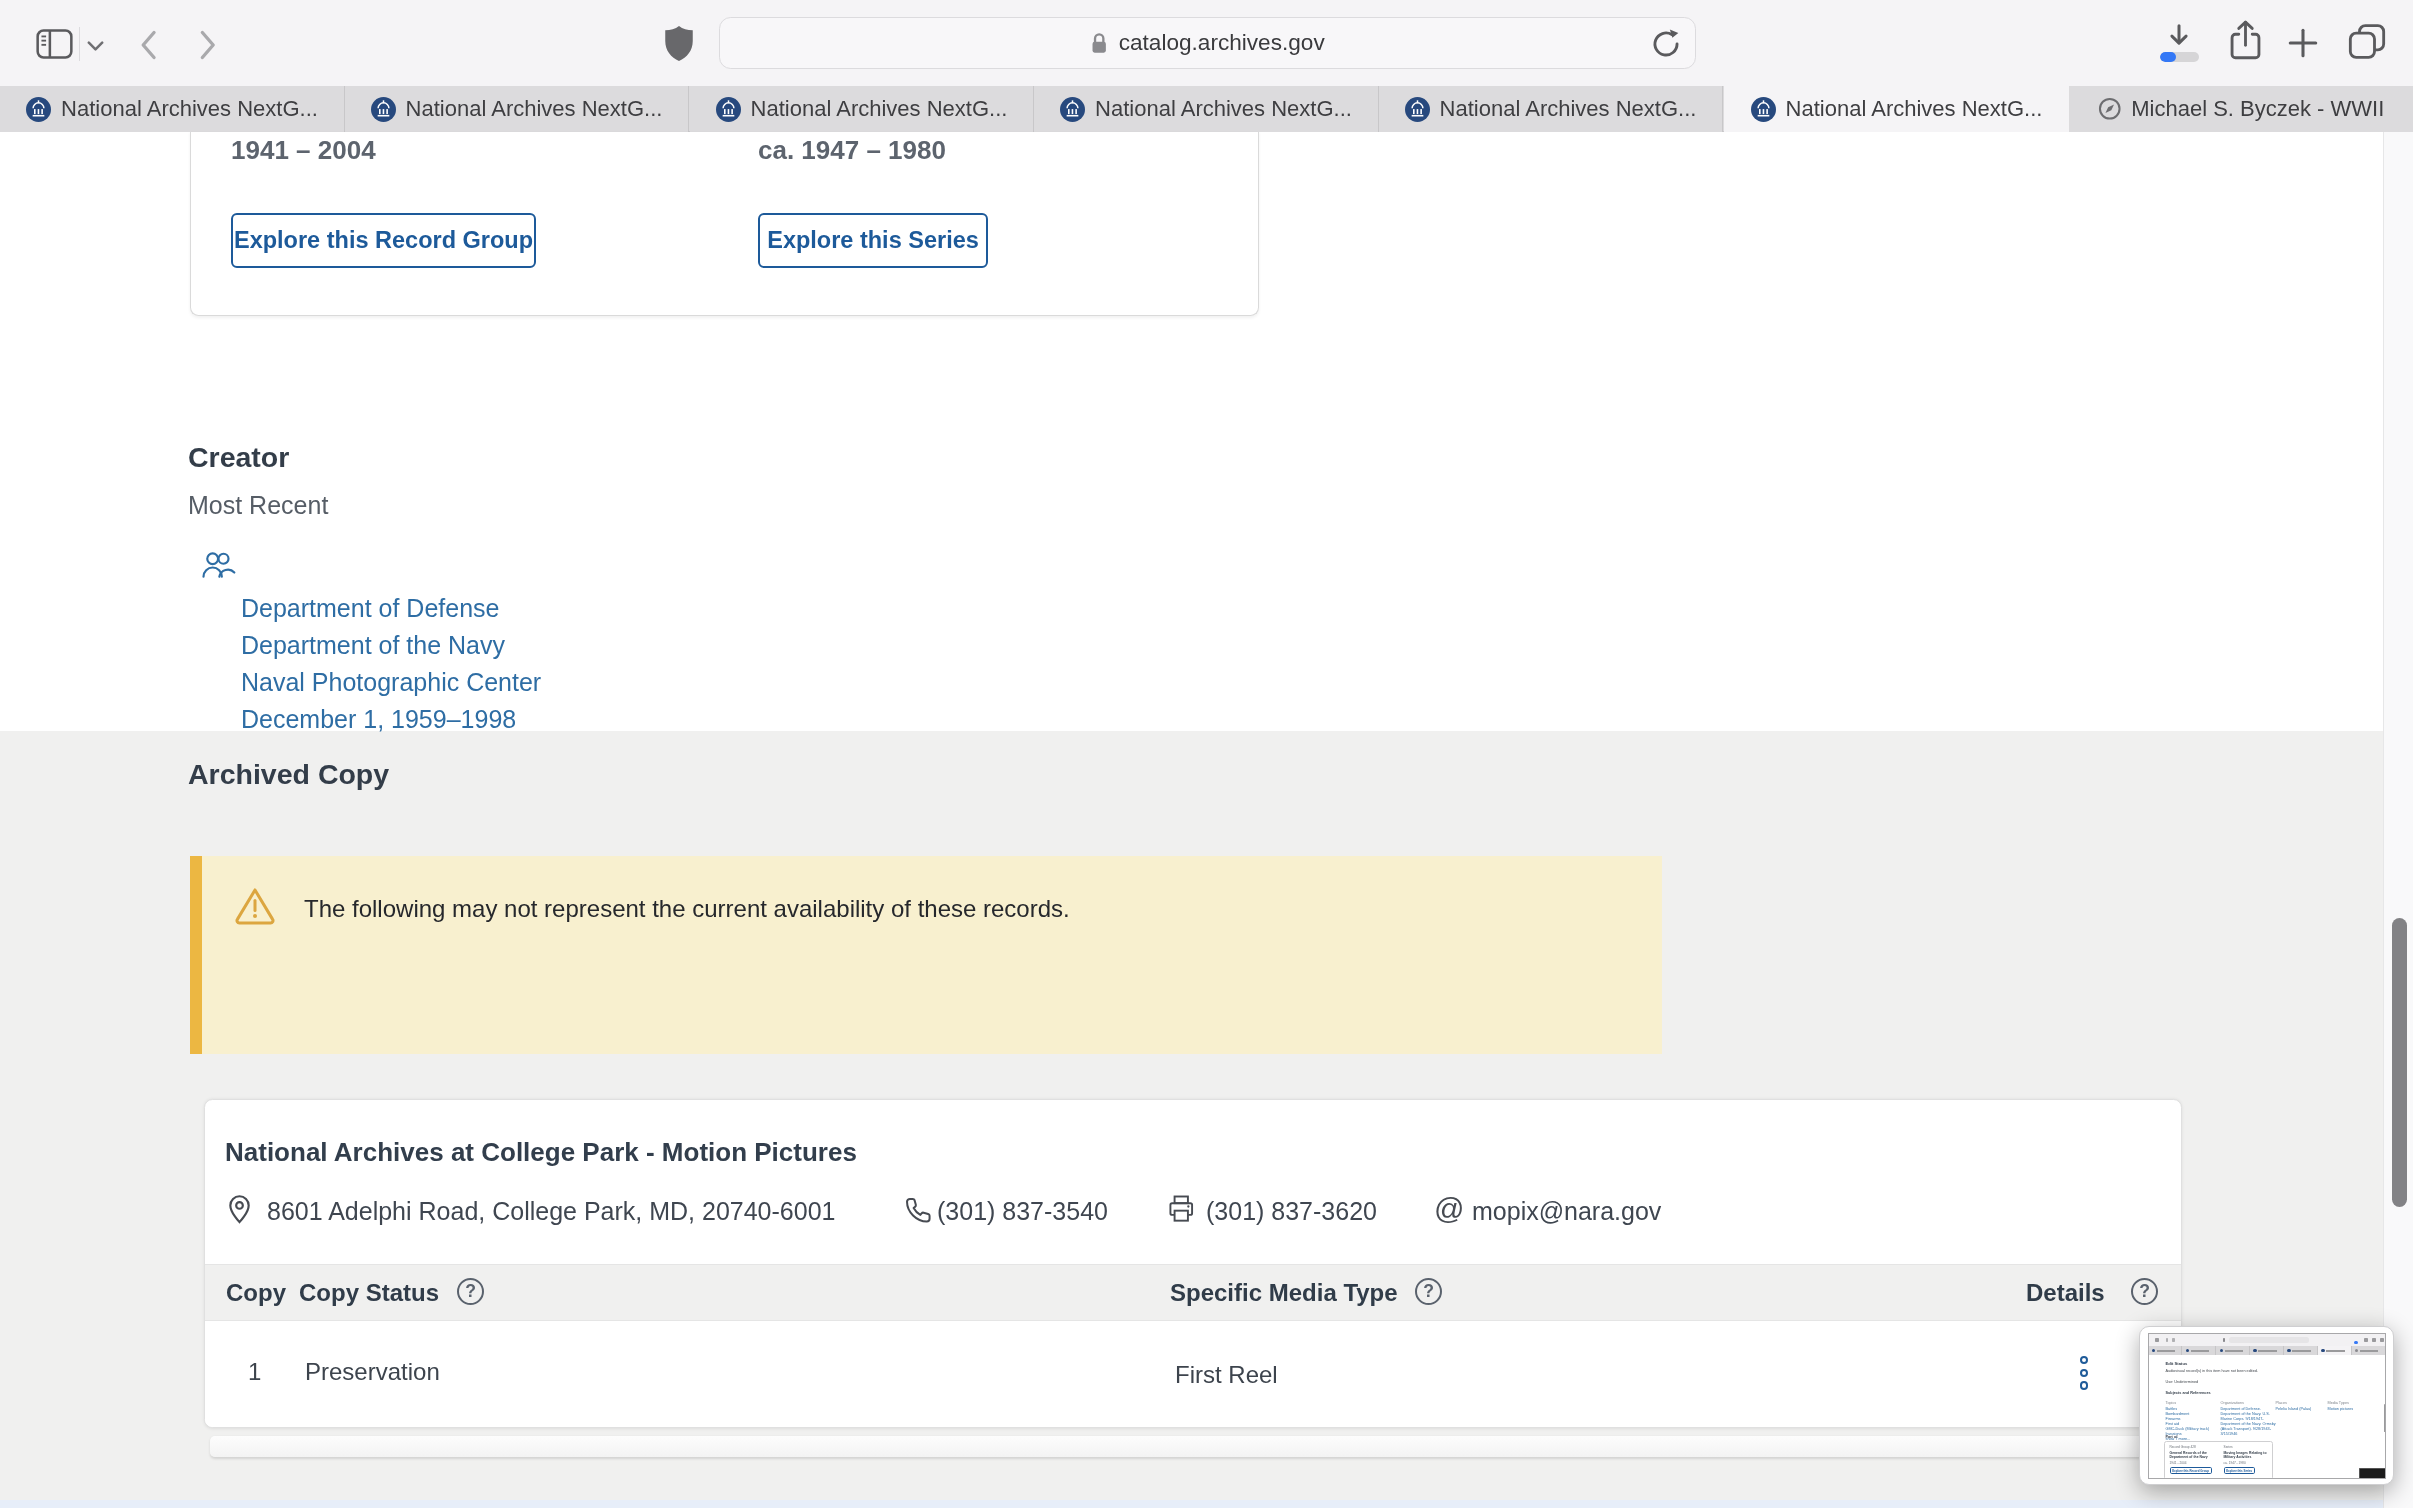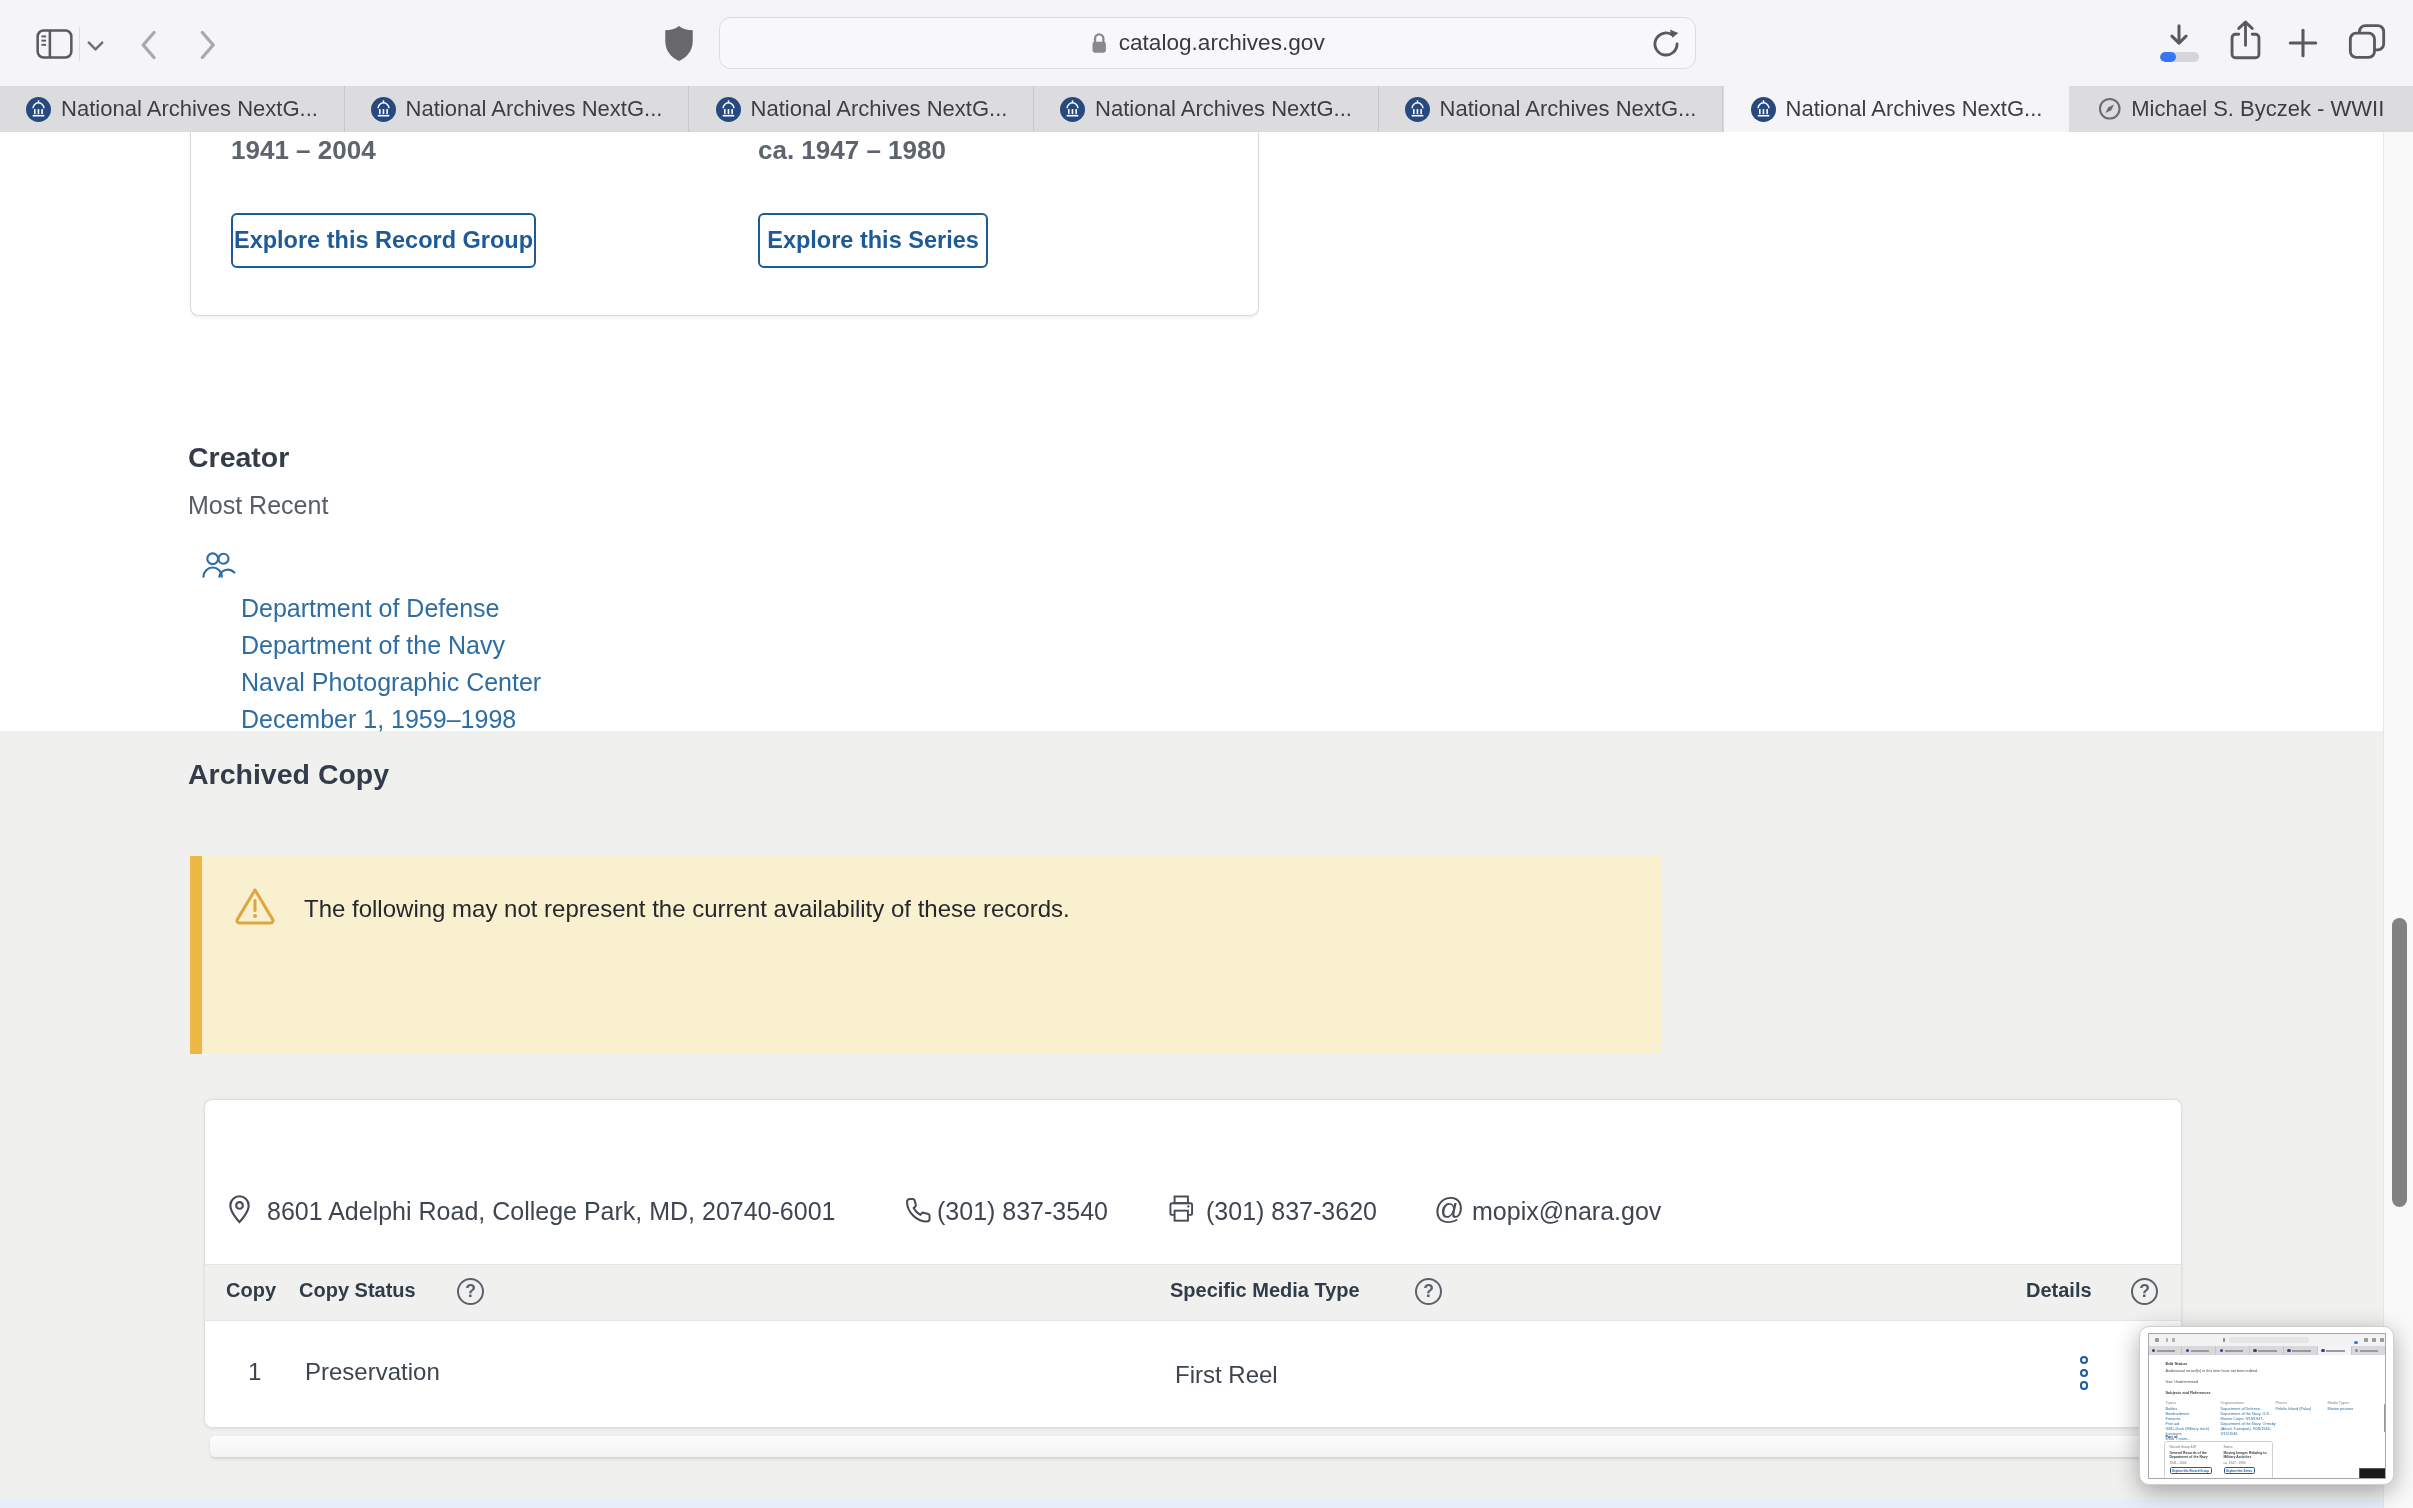--- a/index.html
+++ b/index.html
@@ -36,21 +36,21 @@
   .lnk{color:#2e6da4;}
   .creator-links{font-size:25px;line-height:37px;color:#2e6da4;margin-top:44px;}
   .warnbox{left:190px;top:856px;width:1472px;height:198px;background:#f8f0cf;}
   .warnbar{position:absolute;left:0;top:0;width:11.7px;height:100%;background:#ecb742;}
   .warntxt{font-size:24px;color:#26282c;}
   .fac-card{left:204px;top:1099px;width:1978px;height:329px;background:#fff;border:0.8px solid #e0e0e0;border-radius:8.4px;
             box-shadow:0 0.8px 3.4px rgba(0,0,0,.08);box-sizing:border-box;overflow:hidden;}
   .fac-title{font-size:26px;font-weight:bold;color:#323e4c;}
   .contact{font-size:25px;color:#3f4650;white-space:nowrap;}
   .thead{position:absolute;left:0;top:164px;width:100%;height:57px;background:#f0f0ef;border-top:0.8px solid #e5e5e5;border-bottom:0.8px solid #e5e5e5;box-sizing:border-box;}
-  .thlbl{font-size:20px;font-weight:bold;color:#303c49;white-space:nowrap;}
+  .thlbl{font-size:24px;font-weight:bold;color:#303c49;white-space:nowrap;}
   .tcell{font-size:24px;color:#3d444d;white-space:nowrap;}
   .help{width:27px;height:27px;border:2.5px solid #5a626d;border-radius:50%;color:#5a626d;font-size:17.6px;font-weight:bold;
         display:flex;align-items:center;justify-content:center;box-sizing:border-box;}
   .kdot{display:block;width:8.4px;height:8.4px;border:2.5px solid #1f5b99;border-radius:50%;background:#fff;box-sizing:border-box;margin-bottom:4.2px;}
   .understrip{left:210px;top:1436px;width:1968px;height:21px;background:linear-gradient(#fdfdfd,#f3f3f3);border-radius:5px;box-shadow:0 1.7px 2.5px rgba(0,0,0,.12);}
   
   .shot{left:2139px;top:1326px;width:255px;height:159px;background:#fff;border:0.8px solid #cfcfd1;border-radius:10px;
         box-shadow:0 6.7px 23.5px rgba(0,0,0,.32);box-sizing:border-box;}
   .shot-inner{position:absolute;left:7.5px;top:5.9px;width:238px;height:146px;background:#fff;border:0.8px solid #a8a8aa;box-sizing:border-box;overflow:hidden;}
   .mini-toolbar{position:absolute;left:0;top:0;width:100%;height:12.6px;background:#f2f1f3;}
@@ -276,20 +276,21 @@
       <svg width="42" height="39" viewBox="0 0 50 46">
         <path d="M25 4.5 L46 39.5 a2.8 2.8 0 0 1 -2.4 4.3 H6.4 A2.8 2.8 0 0 1 4 39.5 Z" fill="none" stroke="#dca640" stroke-width="3.6" stroke-linejoin="round"></path>
         <line x1="25" y1="17" x2="25" y2="29" stroke="#dca640" stroke-width="3.6" stroke-linecap="round"></line>
         <circle cx="25" cy="35.5" r="2.4" fill="#dca640"></circle>
       </svg>
     </div>
     <div class="abs warntxt" style="left:114px;top:39px;">The following may not represent the current availability of these records.</div>
   </div>
 
   <div class="abs fac-card">
+    <div class="abs fac-title" style="left:20px;top:37px;">National Archives at College Park - Motion Pictures</div>
 
     <div class="abs" style="left:22px;top:94px;">
       <svg width="25" height="32" viewBox="0 0 30 38">
         <path d="M15 2.5 a11 11 0 0 1 11 11 c0 8.5 -11 20 -11 20 S4 22 4 13.5 A11 11 0 0 1 15 2.5 Z" fill="none" stroke="#474b52" stroke-width="2.6"></path>
         <circle cx="15" cy="13.5" r="4" fill="none" stroke="#474b52" stroke-width="2.6"></circle>
       </svg>
     </div>
     <div class="abs contact" style="left:62px;top:97px;">8601 Adelphi Road, College Park, MD, 20740-6001</div>
 
     <div class="abs" style="left:699px;top:96px;">

